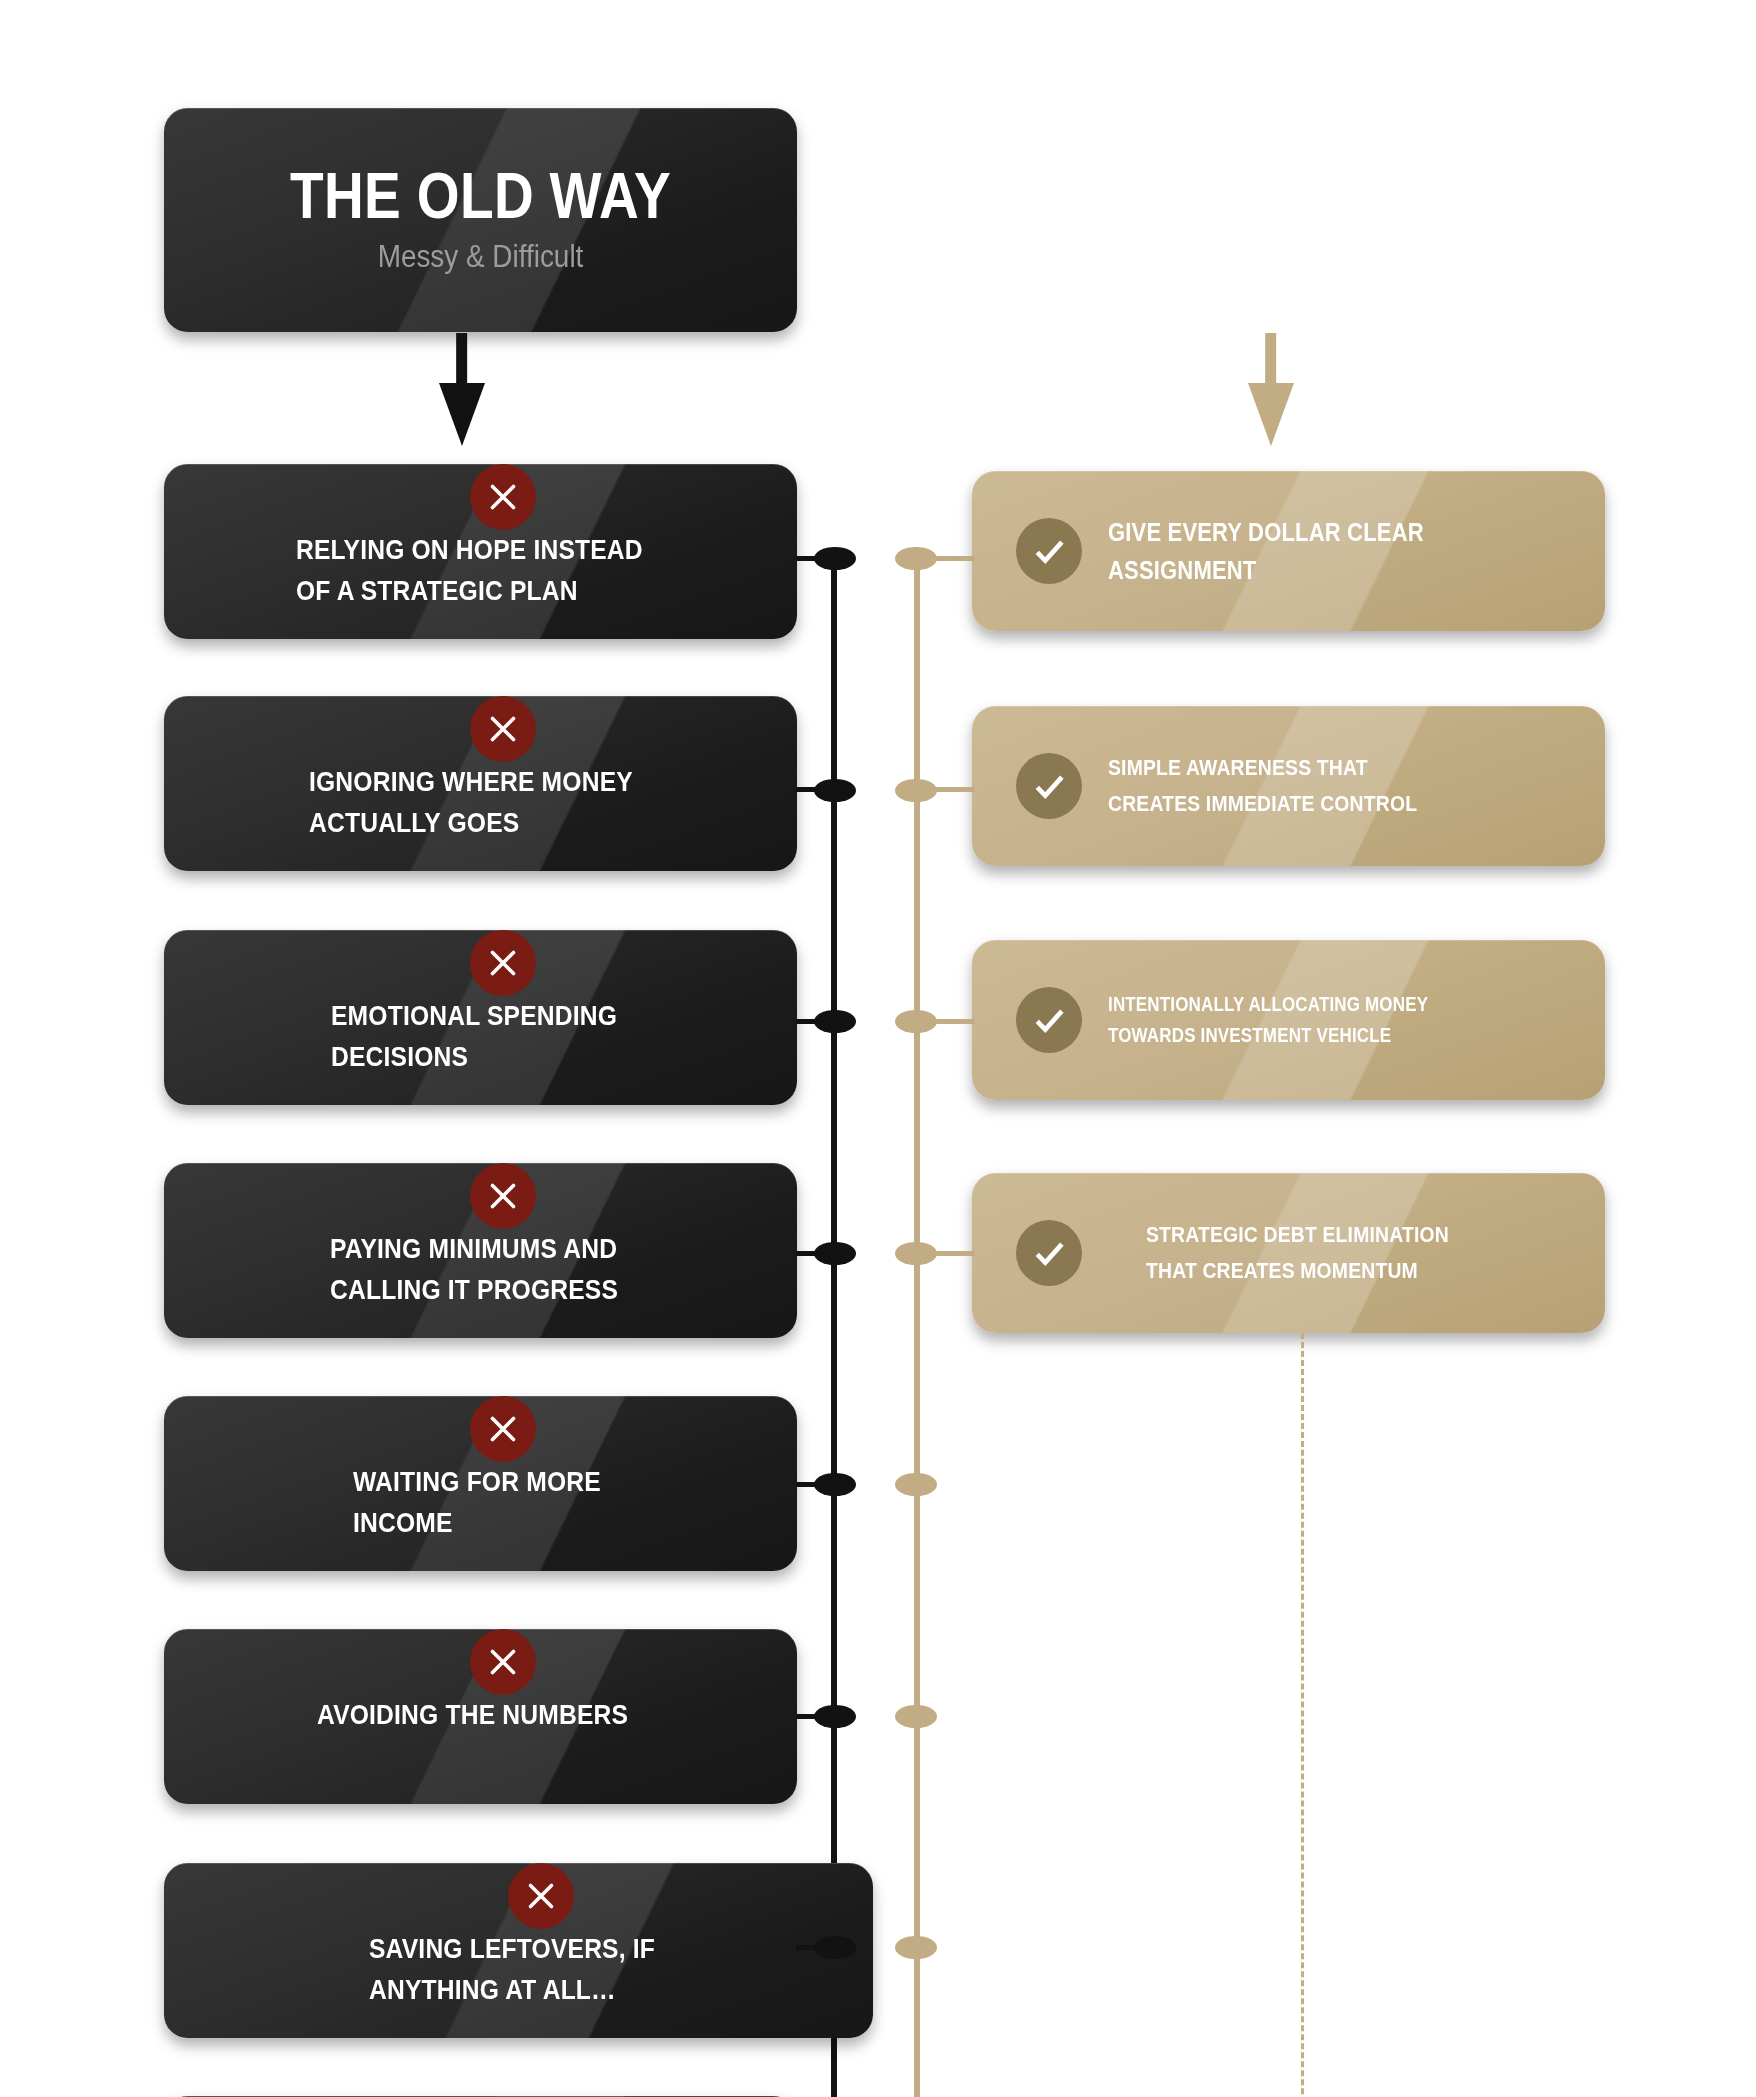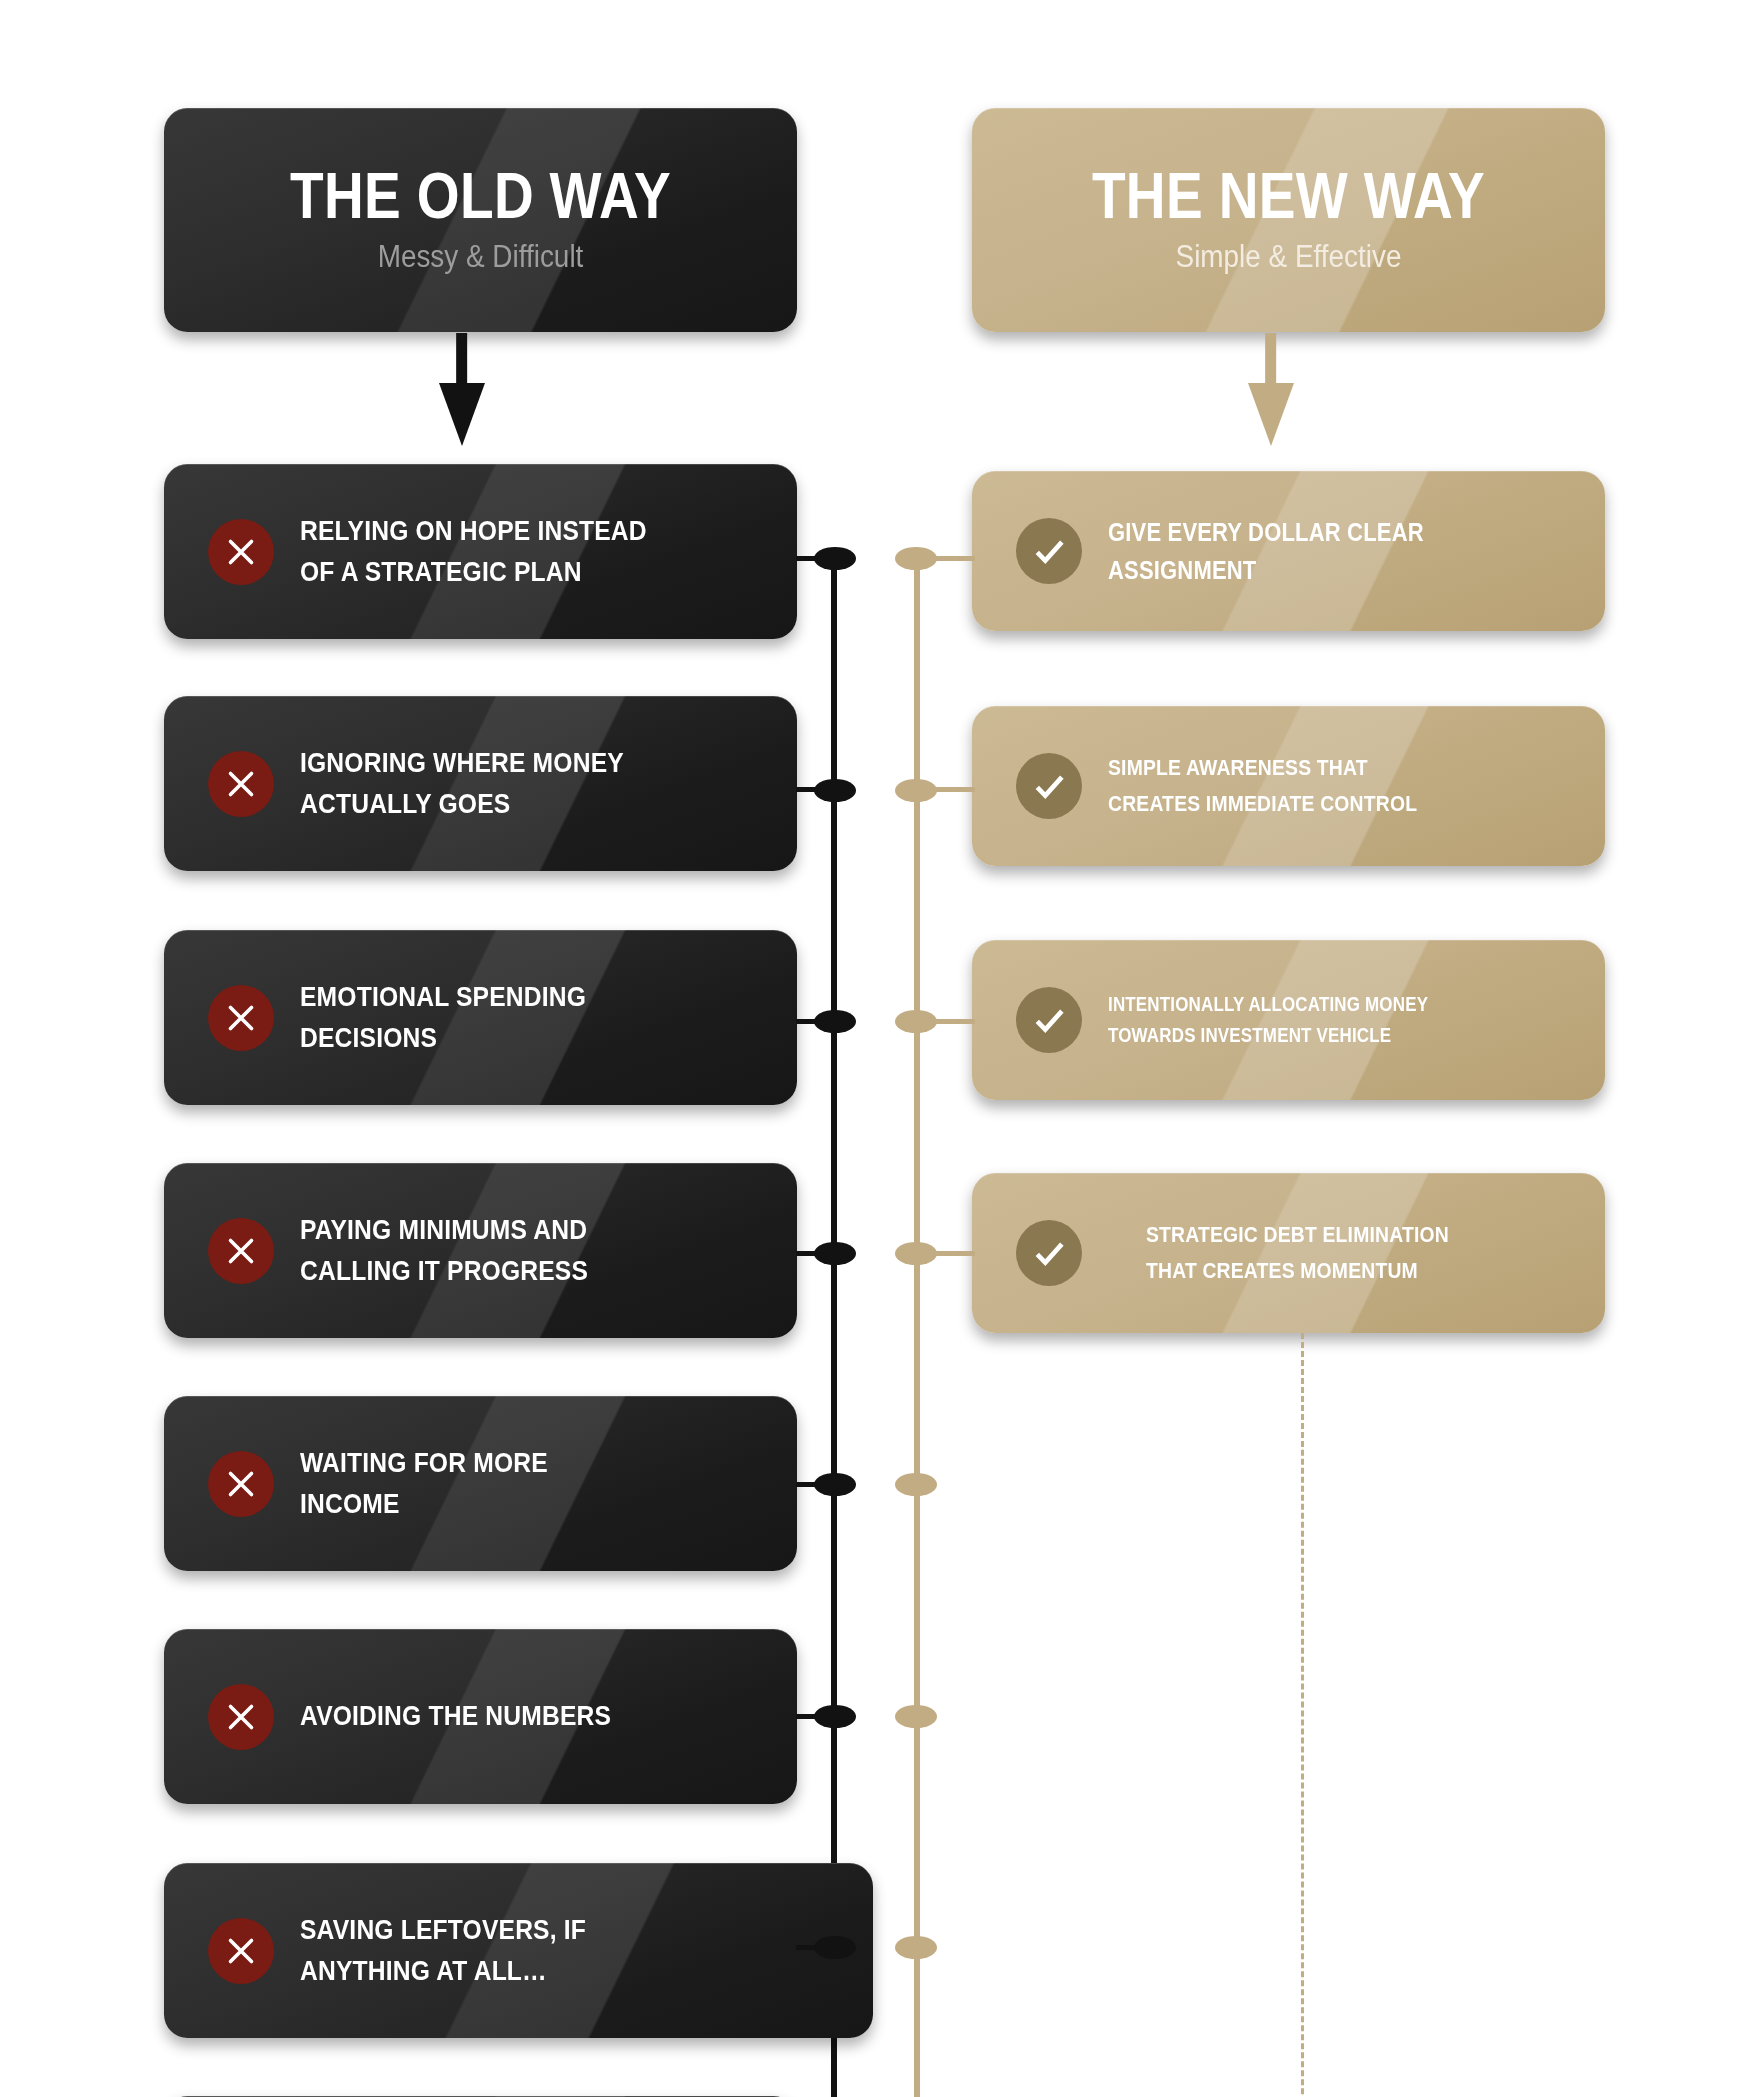--- a/index.html
+++ b/index.html
@@ -22,21 +22,21 @@
         rgba(255,255,255,.135) 46.4%,
         rgba(255,255,255,.135) 64%,
         rgba(255,255,255,.025) 64.4%,
         rgba(255,255,255,.025) 100%);
   }
   .card .rim{
     position:absolute;inset:0;border-radius:23.5px;pointer-events:none;
     box-shadow:inset 0 0.8px 0 rgba(255,255,255,.22);
   }
 
-  .dark{background:linear-gradient(160deg,#2b2b2b 0%,#202020 40%,#161616 70%,#111 100%);}
+  .dark{background:linear-gradient(160deg,#2b2b2b 0%,#202020 40%,#161616 70%,#111 100%);flex-direction:column;}
   .gold{background:linear-gradient(160deg,#c9b68f 0%,#c3ae85 45%,#bda77c 72%,#b7a174 100%);}
   .gold .gloss{
     background:linear-gradient(116deg,
         rgba(255,255,255,.055) 0%,
         rgba(255,255,255,.055) 46%,
         rgba(255,255,255,.20) 46.4%,
         rgba(255,255,255,.20) 64%,
         rgba(255,255,255,.00) 64.4%,
         rgba(255,255,255,.00) 100%);
   }
@@ -114,28 +114,20 @@
 
   <div class="card dark header hdr-left" style="left:164px;top:108px;width:633px;height:224px;">
     <div class="gloss"></div>
     <div class="rim"></div>
     <div class="inner">
       <div class="h-title">THE OLD WAY</div>
       <div class="h-sub">Messy &amp; Difficult</div>
     </div>
   </div>
 
-  <div class="card gold header hdr-right" style="left:972px;top:108px;width:633px;height:224px;">
-    <div class="gloss"></div>
-    <div class="rim"></div>
-    <div class="inner">
-      <div class="h-title">THE NEW WAY</div>
-      <div class="h-sub">Simple &amp; Effective</div>
-    </div>
-  </div>
 
   <div class="arrow arrow-black" style="left:438px;top:333px;width:47px;height:112px;">
     <div class="shaft" style="top:0;width:11.7px;height:52px;"></div>
     <div class="head" style="top:50px;"></div>
   </div>
   <div class="arrow arrow-gold" style="left:1247px;top:333px;width:47px;height:112px;">
     <div class="shaft" style="top:0;width:11.7px;height:52px;"></div>
     <div class="head" style="top:50px;"></div>
   </div>
 

